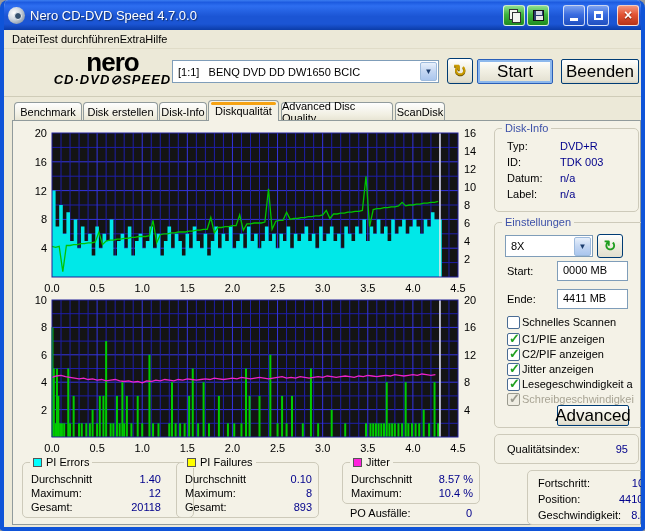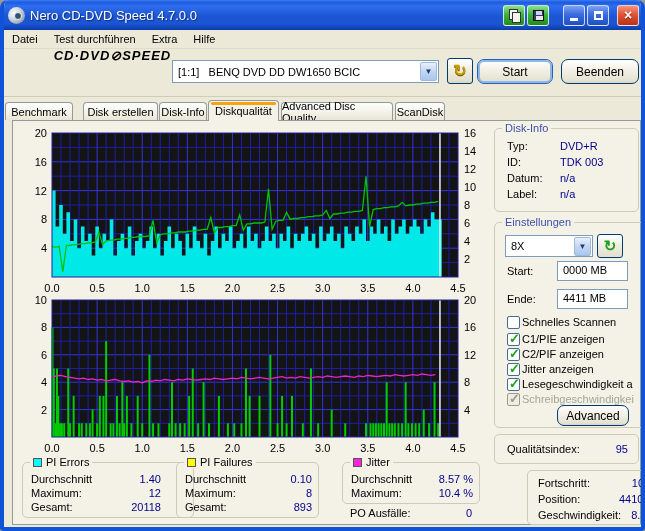--- a/index.html
+++ b/index.html
@@ -30,37 +30,37 @@
   .glyph-copy::before{left:0;top:0;}
   .glyph-copy::after{left:3px;top:3px;}
   .glyph-floppy{width:11px;height:11px;background:#2a3b6e;border:1px solid #111;position:relative;}
   .glyph-floppy::before{content:"";position:absolute;left:2px;top:0;width:6px;height:4px;background:#cfd6e6;}
   .glyph-floppy::after{content:"";position:absolute;left:2px;bottom:0;width:7px;height:4px;background:#e8e8e8;}
   .glyph-min{width:8px;height:3px;background:#fff;margin-top:9px;}
   .glyph-max{width:9px;height:9px;border:2px solid #fff;border-top-width:3px;}
   .glyph-x{color:#fff;font-weight:bold;font-size:14px;line-height:1;text-shadow:0 1px 1px #7a1d08;}
   
   .menubar{position:absolute;left:0;top:30px;width:637px;height:19px;background:#ece9d8;
-    display:flex;align-items:center;gap:16px;padding:0 8px;font-size:11px;color:#000;border-bottom:1px solid #e0dcc8;}
+    display:flex;align-items:center;gap:0;padding:0 8px;font-size:11px;color:#000;border-bottom:1px solid #e0dcc8;}
   .menu-item{cursor:default;}
   
   .toolbar{position:absolute;left:0;top:49px;width:637px;height:48px;border-bottom:1px solid #cfccb8;}
   .logo{position:absolute;left:26px;top:1px;width:165px;text-align:center;color:#000;}
   .logo .l1{font-size:26px;font-weight:900;letter-spacing:-1px;line-height:24px;display:block;}
   .logo .l2{font-size:13px;font-weight:bold;font-style:italic;letter-spacing:1px;display:block;margin-top:-2px;}
   .combo{position:absolute;left:168px;top:11px;width:267px;height:23px;background:#fff;border:1px solid #7f9db9;
     display:flex;align-items:center;}
   .combo .val{flex:1;font-size:11px;padding-left:5px;white-space:pre;overflow:hidden;}
   .combo .arrow{width:17px;height:19px;margin-right:1px;border:1px solid #9ebbdd;border-radius:2px;
     background:linear-gradient(180deg,#e8f0fb,#c3d6f2 50%,#aac6ee);display:flex;align-items:center;justify-content:center;
     font-size:8px;color:#1c3d6e;}
   .smallbtn{position:absolute;left:443px;top:9px;width:26px;height:26px;border:1px solid #003c74;border-radius:3px;
     background:linear-gradient(180deg,#fff,#f0eee1 45%,#e2dfcf 90%,#d5d1c0);display:flex;align-items:center;justify-content:center;}
   .drive-glyph{color:#c99a00;font-weight:bold;font-size:16px;line-height:1;text-shadow:0 1px 0 #6e5400;}
-  .xpbtn{position:absolute;height:25px;border:1px solid #003c74;border-radius:7px;font-size:12px;color:#000;
+  .xpbtn{position:absolute;height:25px;border:1px solid #003c74;border-radius:2px;font-size:17px;color:#000;
     background:linear-gradient(180deg,#fff,#f2f0e4 45%,#e5e2d3 90%,#d7d3c3);display:flex;align-items:center;justify-content:center;}
   .xpbtn.default{box-shadow:0 0 0 2px #8db8ec inset;border-color:#2a5fb8;}
   
   .tabstrip{position:absolute;left:0;top:100px;width:637px;height:20px;}
   .tab{position:absolute;top:2px;height:18px;border:1px solid #919b9c;border-bottom:none;border-radius:4px 4px 0 0;
     background:linear-gradient(180deg,#fefefe,#f1efe2 70%,#e8e5d4);font-size:11px;display:flex;align-items:center;
     justify-content:center;color:#000;z-index:1;}
   .tab.active{top:0;height:21px;background:#f4f2e7;z-index:3;font-size:11px;}
   .tab.active::after{content:"";position:absolute;top:1px;left:2px;right:2px;height:3px;background:#f6a313;border-radius:2px;}
   .tabpage{position:absolute;left:8px;top:120px;width:629px;height:405px;background:#f4f2e7;border:1px solid #919b9c;z-index:2;}
@@ -119,35 +119,36 @@
 
   <div class="menubar">
     <span class="menu-item">Datei</span>
     <span class="menu-item">Test durchführen</span>
     <span class="menu-item">Extra</span>
     <span class="menu-item">Hilfe</span>
   </div>
 
   <div class="toolbar">
     <div class="logo">
+      <span class="l1">nero</span>
       <span class="l2">CD·DVD⊘SPEED</span>
     </div>
     <div class="combo">
       <span class="val">[1:1]   BENQ DVD DD DW1650 BCIC</span>
       <span class="arrow">▼</span>
     </div>
     <div class="smallbtn">
       <span class="drive-glyph">↻</span>
     </div>
     <div class="xpbtn default" style="left:473px;top:10px;width:76px;">Start</div>
     <div class="xpbtn" style="left:557px;top:10px;width:78px;">Beenden</div>
   </div>
 
   <div class="tabstrip">
-    <div class="tab" style="left:1px;width:68px;">Benchmark</div>
+    <div class="tab" style="left:10px;width:68px;">Benchmark</div>
     <div class="tab" style="left:79px;width:75px;">Disk erstellen</div>
     <div class="tab" style="left:155px;width:48px;">Disk-Info</div>
     <div class="tab" style="left:277px;width:112px;">Advanced Disc Quality</div>
     <div class="tab active" style="left:204px;width:71px;">Diskqualität</div>
     <div class="tab" style="left:391px;width:50px;">ScanDisk</div>
   </div>
 
   <div class="tabpage"></div>
 
   <svg class="chart over" style="left:14px;top:124px;" width="470" height="170">

